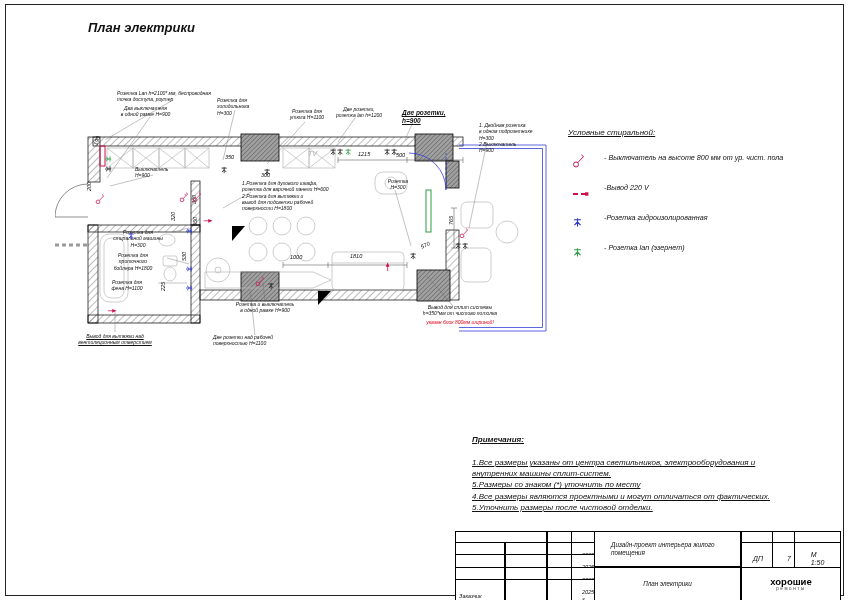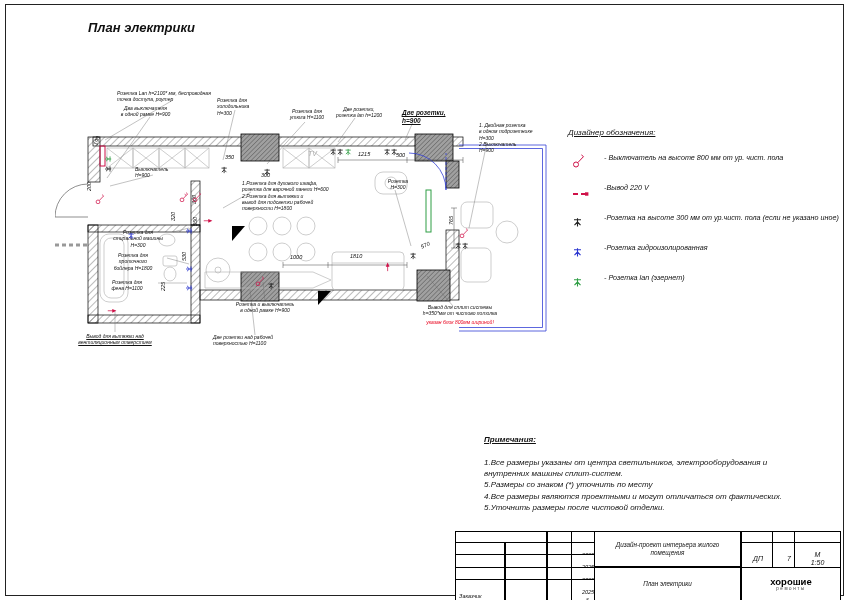--- a/index.html
+++ b/index.html
@@ -13,28 +13,28 @@
   .plabel{position:absolute;font-size:5px;font-style:italic;line-height:1.25;white-space:pre-line;color:#111;}
   .pdim{position:absolute;font-size:5.5px;font-style:italic;color:#111;transform-origin:left center;white-space:nowrap;}
   .psym{position:absolute;transform-origin:center;}
   
   #legend{position:absolute;left:568px;top:128px;width:272px;}
   #legend-title{font-size:8px;font-style:italic;text-decoration:underline;margin-bottom:16px;}
   .legend-row{display:flex;align-items:flex-start;margin-bottom:11px;}
   .legend-sym{width:36px;padding-left:4px;box-sizing:border-box;flex:none;padding-top:1px;}
   .legend-text{font-size:7.2px;font-style:italic;line-height:1.35;}
   
-  #notes{position:absolute;left:484px;top:435px;width:345px;}
+  #notes{position:absolute;left:472px;top:435px;width:345px;text-decoration:underline;}
   #notes-title{font-size:8px;font-style:italic;font-weight:bold;text-decoration:underline;margin-bottom:13px;}
   .note-line{font-size:8px;font-style:italic;line-height:1.4;}
   
   #titleblock{position:absolute;left:455px;top:531px;width:386px;height:61px;}
   .tb-cell{position:absolute;border:1px solid #000;box-sizing:border-box;background:#fff;
            font-size:5.5px;font-style:italic;display:flex;align-items:center;justify-content:center;
-           text-align:center;padding:16px;line-height:1.2;}
+           padding:16px;line-height:1.2;}
   .tb-left{justify-content:flex-start;padding-left:3px;}
   .tb-proj{font-size:6.3px;}
   .tb-val{font-size:7px;}
   .tb-logo{flex-direction:column;}
   .logo-name{font-size:9.5px;font-weight:bold;font-style:normal;line-height:1.05;color:#000;}
   .logo-sub{font-size:4.5px;letter-spacing:1.6px;font-style:normal;color:#444;line-height:1;}
 </style>
 </head>
 <body>
 
@@ -300,41 +300,35 @@
             <path d="M12.5 5 L7 2.5 L7 7.5 Z" fill="#cf1148"></path>
           </svg></span>
         <span class="psym" style="left: 148px; top: 130px; transform: rotate(0deg);"><svg width="9.75" height="7.5" viewBox="0 0 13 10">
             <path d="M1 5 H8" stroke="#cf1148" stroke-width="1"></path>
             <path d="M12.5 5 L7 2.5 L7 7.5 Z" fill="#cf1148"></path>
           </svg></span>
       </div>
   </div>
 
   <div id="legend">
-    <div id="legend-title">Дизайнер обозначения:</div>
+    <div id="legend-title">Условные стиральной:</div>
     <div id="legend-items">
         <div class="legend-row">
           <span class="legend-sym"><svg width="15" height="14" viewBox="0 0 15 14">
               <circle cx="4" cy="10.5" r="2.5" fill="none" stroke="#cf1148" stroke-width="1"></circle>
               <path d="M5.8 8.6 L11.5 2.6 M11.5 2.6 L9.4 0.9 " fill="none" stroke="#cf1148" stroke-width="1"></path>
             </svg></span>
           <span class="legend-text">- Выключатель на высоте 800 мм от ур. чист. пола</span>
         </div>
         <div class="legend-row">
           <span class="legend-sym"><svg width="17" height="8" viewBox="0 0 17 8">
               <path d="M1 4 H6 M9 4 H13" stroke="#cf1148" stroke-width="1.8"></path>
               <rect x="13" y="2.3" width="3.4" height="3.4" fill="#cf1148"></rect>
             </svg></span>
           <span class="legend-text">-Вывод 220 V</span>
-        </div>
-        <div class="legend-row">
-          <span class="legend-sym"><svg width="11" height="11" viewBox="0 0 11 11">
-              <path d="M5.5 1.2 V9.5 M2 2.8 H9 M5.5 5 L2.5 8.2 M5.5 5 L8.5 8.2" fill="none" stroke="#222222" stroke-width="1.1"></path>
-            </svg></span>
-          <span class="legend-text">-Розетка на высоте 300 мм от ур.чист. пола (если не указано иное)</span>
         </div>
         <div class="legend-row">
           <span class="legend-sym"><svg width="11" height="11" viewBox="0 0 11 11">
               <path d="M5.5 1.2 V9.5 M2 2.8 H9 M5.5 5 L2.5 8.2 M5.5 5 L8.5 8.2" fill="none" stroke="#2a35cf" stroke-width="1.1"></path>
             </svg></span>
           <span class="legend-text">-Розетка гидроизолированная</span>
         </div>
         <div class="legend-row">
           <span class="legend-sym"><svg width="11" height="11" viewBox="0 0 11 11">
               <path d="M5.5 1.2 V9.5 M2 2.8 H9 M5.5 5 L2.5 8.2 M5.5 5 L8.5 8.2" fill="none" stroke="#2f9e44" stroke-width="1.1"></path>

